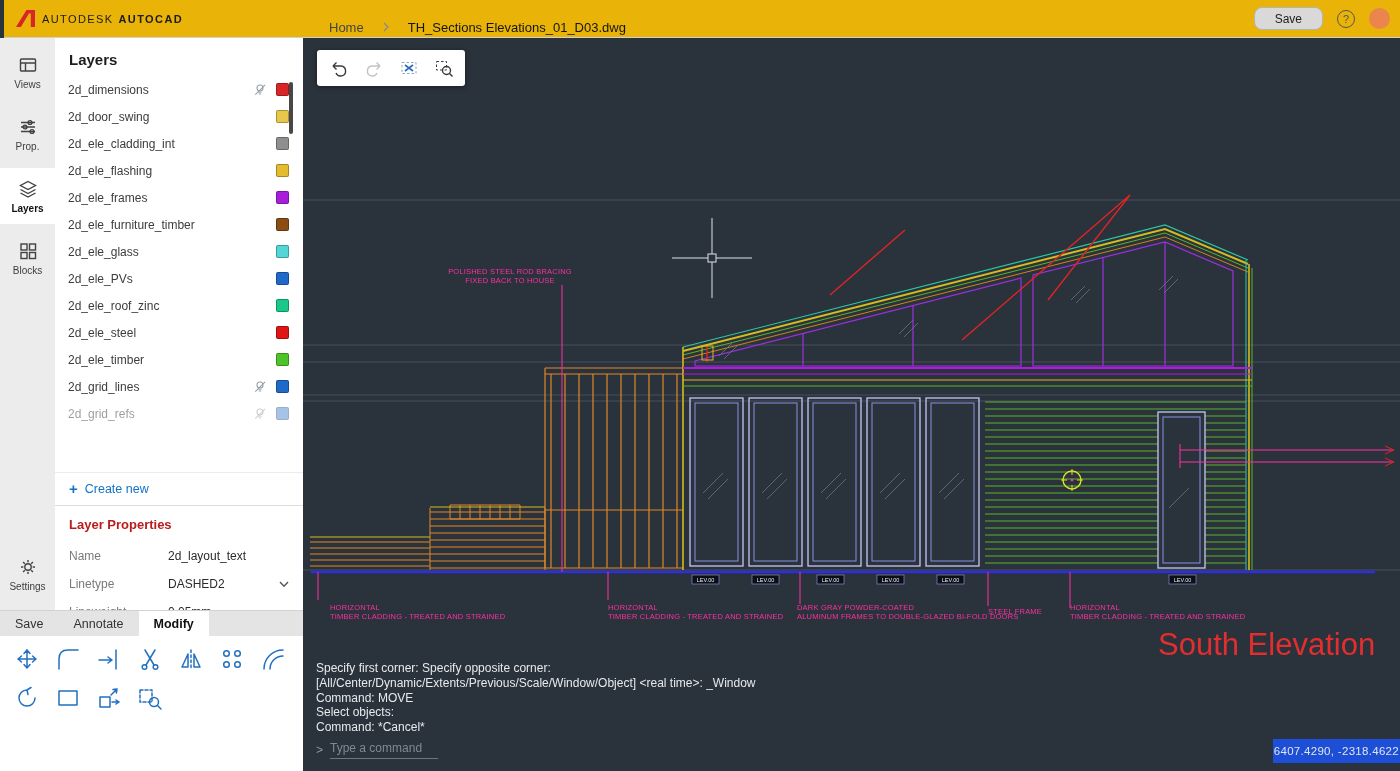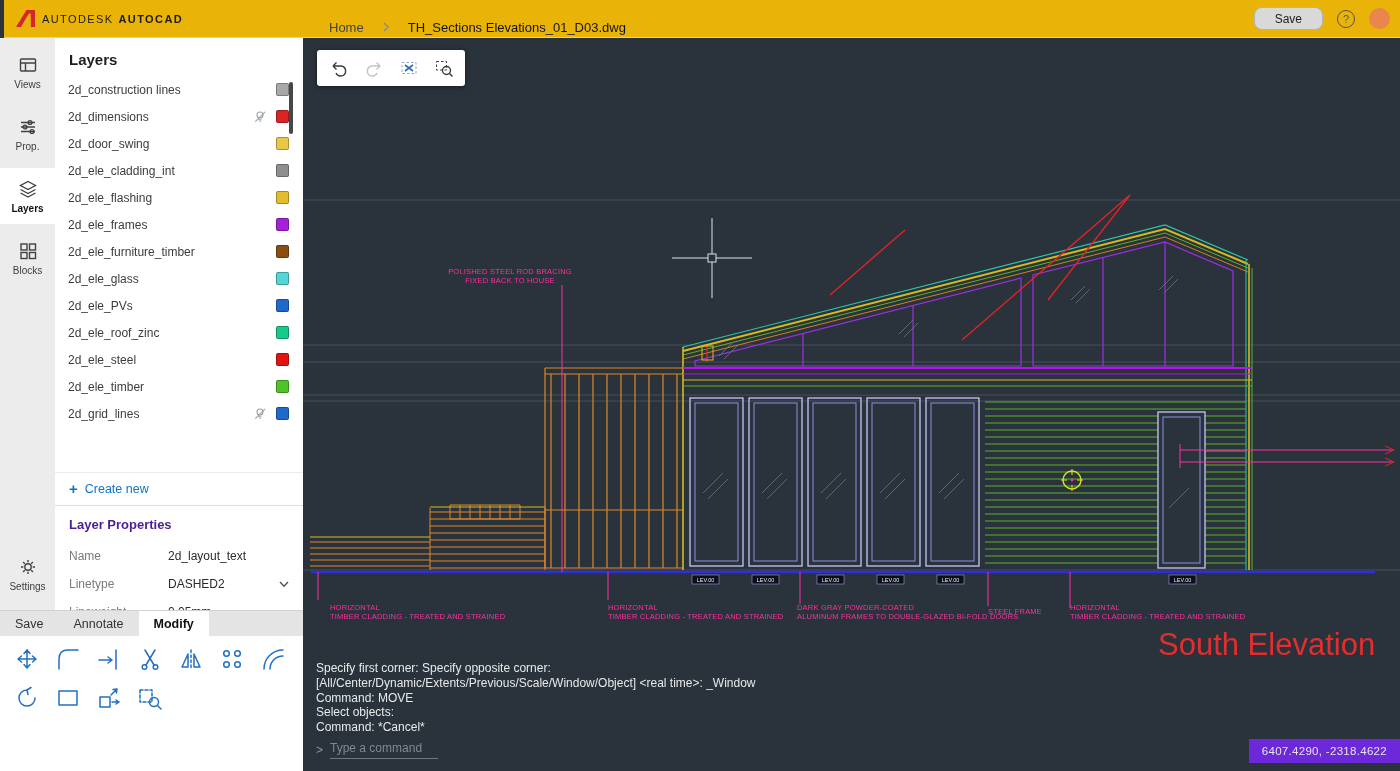--- a/index.html
+++ b/index.html
@@ -36,21 +36,21 @@
   .layer-row{height:27px;display:flex;align-items:center;padding:0 14px 0 13px;cursor:pointer}
   .layer-name{flex:1;font-size:12px;color:#3c3c3c;white-space:nowrap;overflow:hidden}
   .off-ic{width:15px;height:14px;margin-left:6px;flex:0 0 auto}
   .off-ic *{stroke:#99a1a8;fill:none;stroke-width:1.1}
   .swatch{width:13px;height:13px;border-radius:2px;border:1px solid rgba(0,0,0,.28);margin-left:8px;flex:0 0 auto;cursor:pointer}
   .faded{opacity:.5}
   .scroll-thumb{position:absolute;right:10px;top:6px;width:4px;height:52px;background:#474747;border-radius:2px;cursor:pointer}
   .create-new{display:flex;align-items:center;gap:7px;padding:9px 14px;border-top:1px solid #ececec;color:#1173c9;font-size:12.5px;cursor:pointer}
   .plus{font-size:15px;font-weight:700;line-height:10px}
   .props{border-top:1px solid #dedede;padding:11px 14px}
-  .props-title{font-size:13px;font-weight:700;color:#4c1d95;margin-bottom:10px}
+  .props-title{font-size:13px;font-weight:700;color:#b91c1c;margin-bottom:10px}
   .prop-row{display:flex;align-items:center;height:28px;font-size:12px}
   .prop-label{width:99px;color:#7a7a7a}
   .prop-value{color:#2b2b2b}
   .lt-wrap{display:flex;align-items:center;justify-content:space-between;flex:1;cursor:pointer}
 
   
   .ribbon-tabs{position:absolute;top:610px;left:0;width:303px;height:26px;background:#e4e4e4;border-top:1px solid #d2d2d2;display:flex}
   .rtab{padding:0 15px;display:flex;align-items:center;font-size:12.5px;color:#333;cursor:pointer}
   .rtab.active{background:#fff;color:#101010;font-weight:700}
   .tools{position:absolute;top:636px;left:0;width:303px;height:135px;background:#fff;padding:10px 0 0 14px}
@@ -62,21 +62,21 @@
   
   .canvas{position:absolute;top:38px;left:303px;width:1097px;height:733px;background:#2a323c;overflow:hidden}
   .dwg{position:absolute;top:0;left:0}
   .canvas-toolbar{position:absolute;top:12px;left:14px;width:148px;height:36px;background:#fff;border-radius:3px;box-shadow:0 1px 5px rgba(0,0,0,.45);display:flex;align-items:center;justify-content:space-around;padding:0 4px}
   .ctb{width:24px;height:24px;display:flex;align-items:center;justify-content:center;cursor:pointer}
   .cmd-area{position:absolute;left:13px;bottom:12px;color:#e7eaec;font-size:12px;line-height:14.6px}
   .cmd-line{white-space:pre}
   .cmd-input{display:flex;align-items:center;gap:7px;margin-top:7px;color:#8d97a1}
   .cmd-caret{font-size:12px;color:#8d97a1}
   .cmd-prompt{display:inline-block;min-width:108px;border-bottom:1px solid #6e7781;padding-bottom:2px;font-size:12px;color:#7f8993}
-  .coords{position:absolute;right:0;bottom:8px;background:#6d28d9;color:#e2e6ea;font-size:11.5px;padding:6px 13px;letter-spacing:.3px}
+  .coords{position:absolute;right:0;bottom:8px;background:#1d4ed8;color:#e2e6ea;font-size:11.5px;padding:6px 1px;letter-spacing:.3px}
 </style>
 </head>
 <body>
 
 <div class="app">
 
   <header class="topbar">
     <div class="brand">
       <svg width="19" height="17" viewBox="0 0 19 17">
           <path d="M0,17 L10.5,0 H19 V17 H14.8 V3.6 H12.9 L4.9,17 Z" fill="#d8252b"></path>
@@ -138,25 +138,20 @@
           <path d="M10,3 V5.3 M10,14.7 V17 M3,10 H5.3 M14.7,10 H17 M5.1,5.1 L6.8,6.8 M13.2,13.2 L14.9,14.9 M14.9,5.1 L13.2,6.8 M6.8,13.2 L5.1,14.9"></path>
         </svg>
       <span class="nav-label">Settings</span>
     </div>
   </nav>
 
   <aside class="layers-panel">
     <div class="panel-title">Layers</div>
     <div class="layer-list">
       <div class="layer-row">
-        <span class="layer-name">2d_construction lines</span>
-
-        <span class="swatch" style="background: rgb(168, 168, 168);"></span>
-      </div>
-      <div class="layer-row">
         <span class="layer-name">2d_dimensions</span>
         <svg class="off-ic" viewBox="0 0 14 14">
             <circle cx="6.5" cy="5" r="3"></circle>
             <path d="M5,9.3 H8 M5.3,11 H7.7 M1.8,11.6 L11.6,1.8"></path>
           </svg>
         <span class="swatch" style="background: rgb(217, 37, 37);"></span>
       </div>
       <div class="layer-row">
         <span class="layer-name">2d_door_swing</span>
 
@@ -207,20 +202,28 @@
 
         <span class="swatch" style="background: rgb(79, 195, 42);"></span>
       </div>
       <div class="layer-row">
         <span class="layer-name">2d_grid_lines</span>
         <svg class="off-ic" viewBox="0 0 14 14">
             <circle cx="6.5" cy="5" r="3"></circle>
             <path d="M5,9.3 H8 M5.3,11 H7.7 M1.8,11.6 L11.6,1.8"></path>
           </svg>
         <span class="swatch" style="background: rgb(31, 105, 201);"></span>
+      </div>
+      <div class="layer-row faded">
+        <span class="layer-name">2d_grid_refs</span>
+        <svg class="off-ic" viewBox="0 0 14 14">
+            <circle cx="6.5" cy="5" r="3"></circle>
+            <path d="M5,9.3 H8 M5.3,11 H7.7 M1.8,11.6 L11.6,1.8"></path>
+          </svg>
+        <span class="swatch" style="background: rgb(79, 134, 207);"></span>
       </div>
       <div class="scroll-thumb"></div>
     </div>
     <div class="create-new">
       <span class="plus">+</span>
       <span>Create new</span>
     </div>
     <div class="props">
       <div class="props-title">Layer Properties</div>
       <div class="prop-row">

